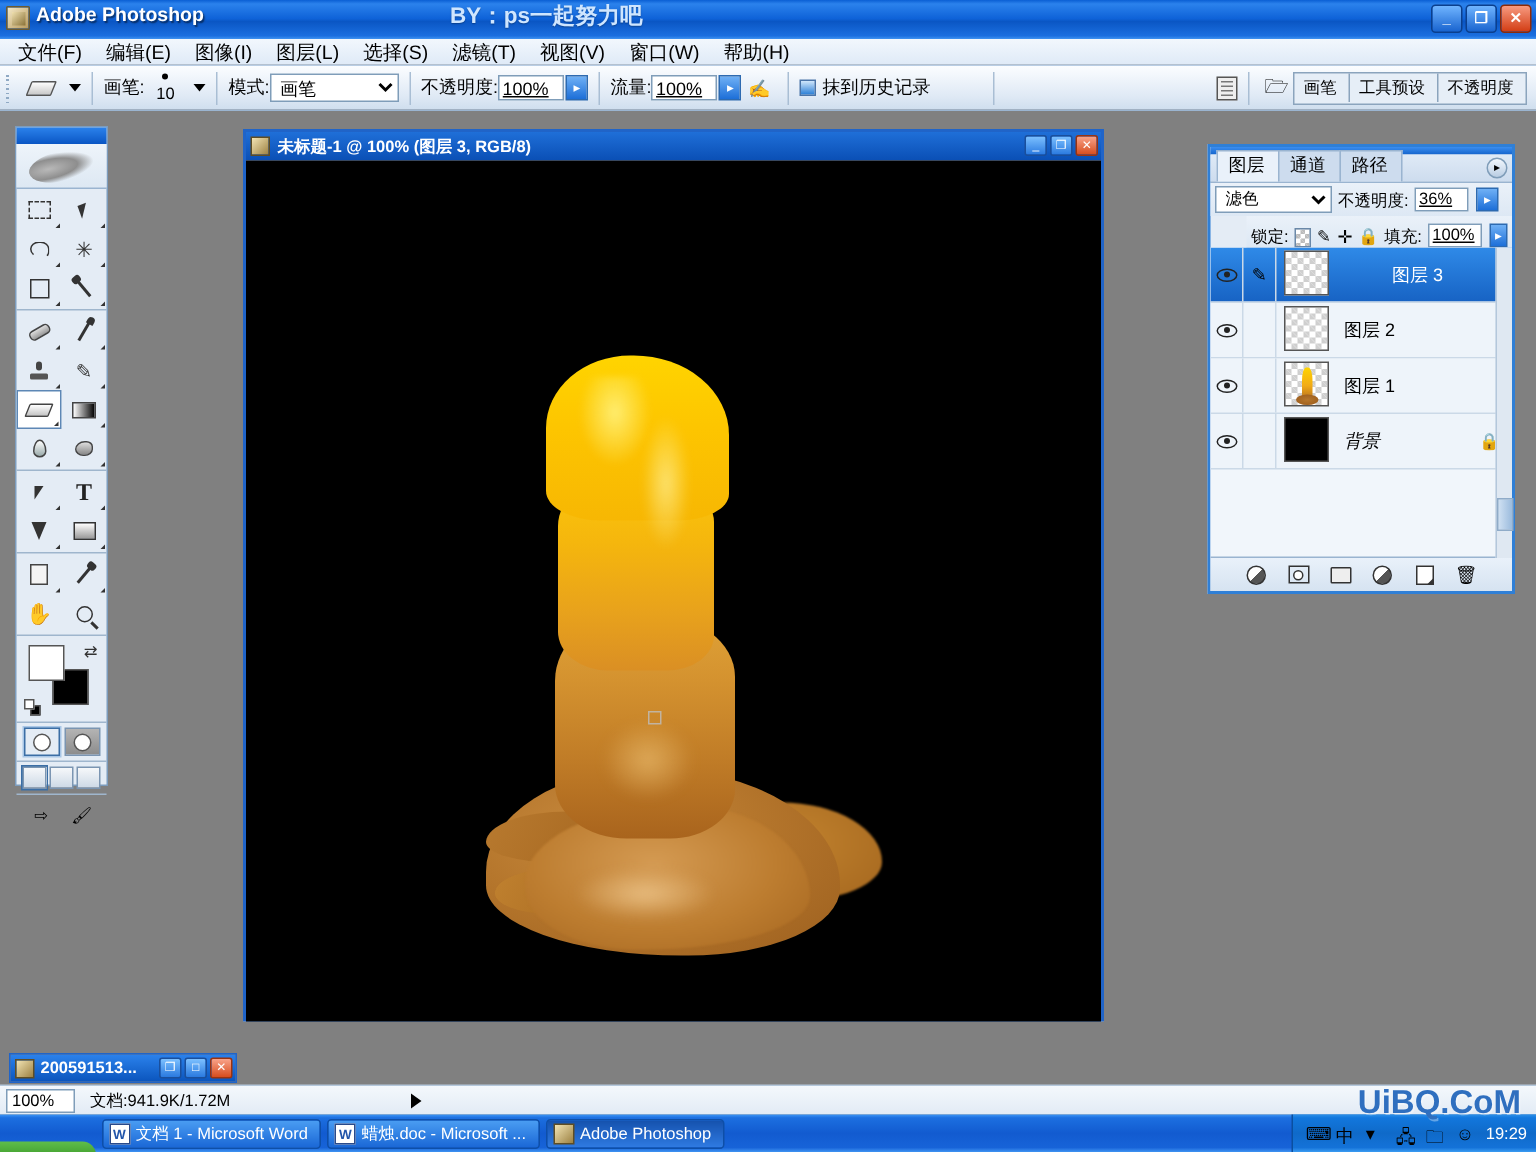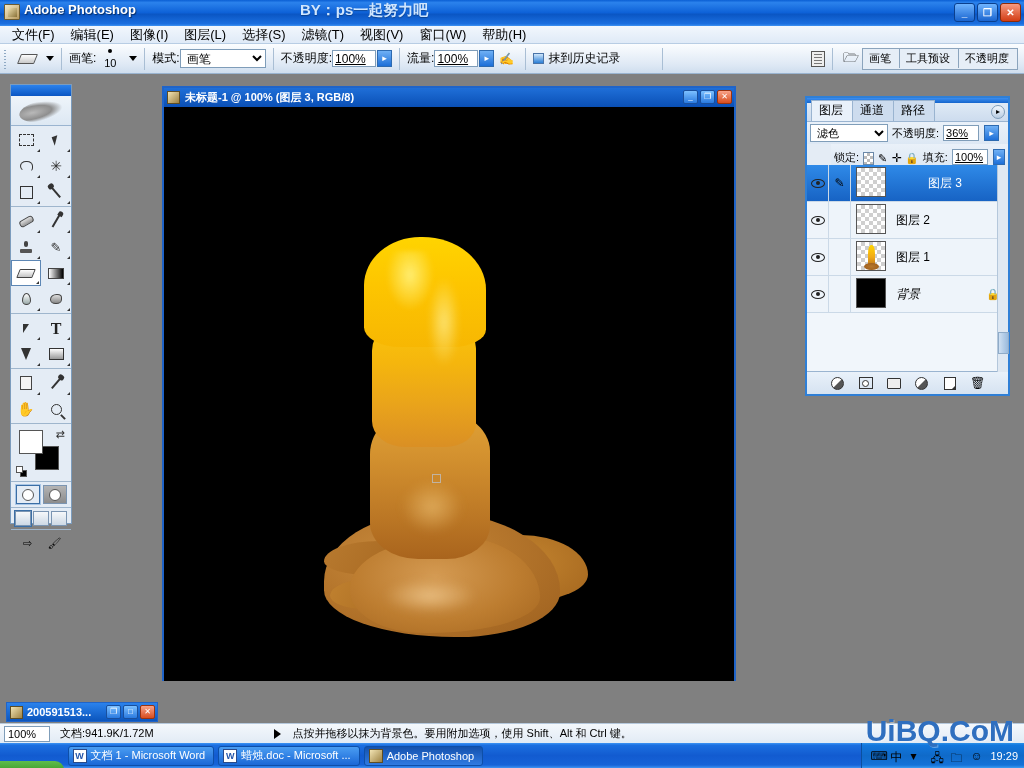--- a/index.html
+++ b/index.html
@@ -369,21 +369,21 @@
   #tray {
     margin-left: auto; height: 25px; display: flex; align-items: center; gap: 6px;
     padding: 0 6px 0 8px;
     background: linear-gradient(to bottom,#2c90e8 0%,#1277dd 9%,#0f6ac9 50%,#1472d8 88%,#3b9cf2 100%);
     border-left: 1px solid #0a4fa0;
   }
   .tray-ico { width: 14px; height: 14px; }
   #tray-time { color: #fff; font-size: 11px; }
   #bottom-wm {
     position: absolute; right: 10px; bottom: 20px;
-    font-size: 30px; font-weight: bold; color: #2f6fbf; white-space: nowrap;
+    font-size: 22px; font-weight: bold; color: #2f6fbf; white-space: nowrap;
     font-family: "Liberation Sans", sans-serif;
     text-shadow: 1px 1px 0 rgba(255,255,255,.35);
   }
   #ps-workspace { position:absolute; left:0; top:74px; width:1024px; height:629px; background:#808080; z-index:-1;}
 </style>
 </head>
 <body>
 
 <div id="titlebar">
   <div class="ps-icon"></div>
@@ -751,21 +751,20 @@
     <span class="dbtn">❐</span>
     <span class="dbtn">□</span>
     <span class="dbtn close">✕</span>
   </span>
 </div>
 
 <div id="statusbar">
   <div id="zoom-field">100%</div>
   <div id="doc-size">文档:941.9K/1.72M</div>
   <div id="status-tri"></div>
-  <div id="status-hint">点按并拖移以抹为背景色。要用附加选项，使用 Shift、Alt 和 Ctrl 键。</div>
 </div>
 
 <div id="taskbar">
   <div id="start-btn">start</div>
   <div class="task-btn">
     <span class="wordico">W</span>
     <span>文档 1 - Microsoft Word</span>
   </div>
   <div class="task-btn">
     <span class="wordico">W</span>

